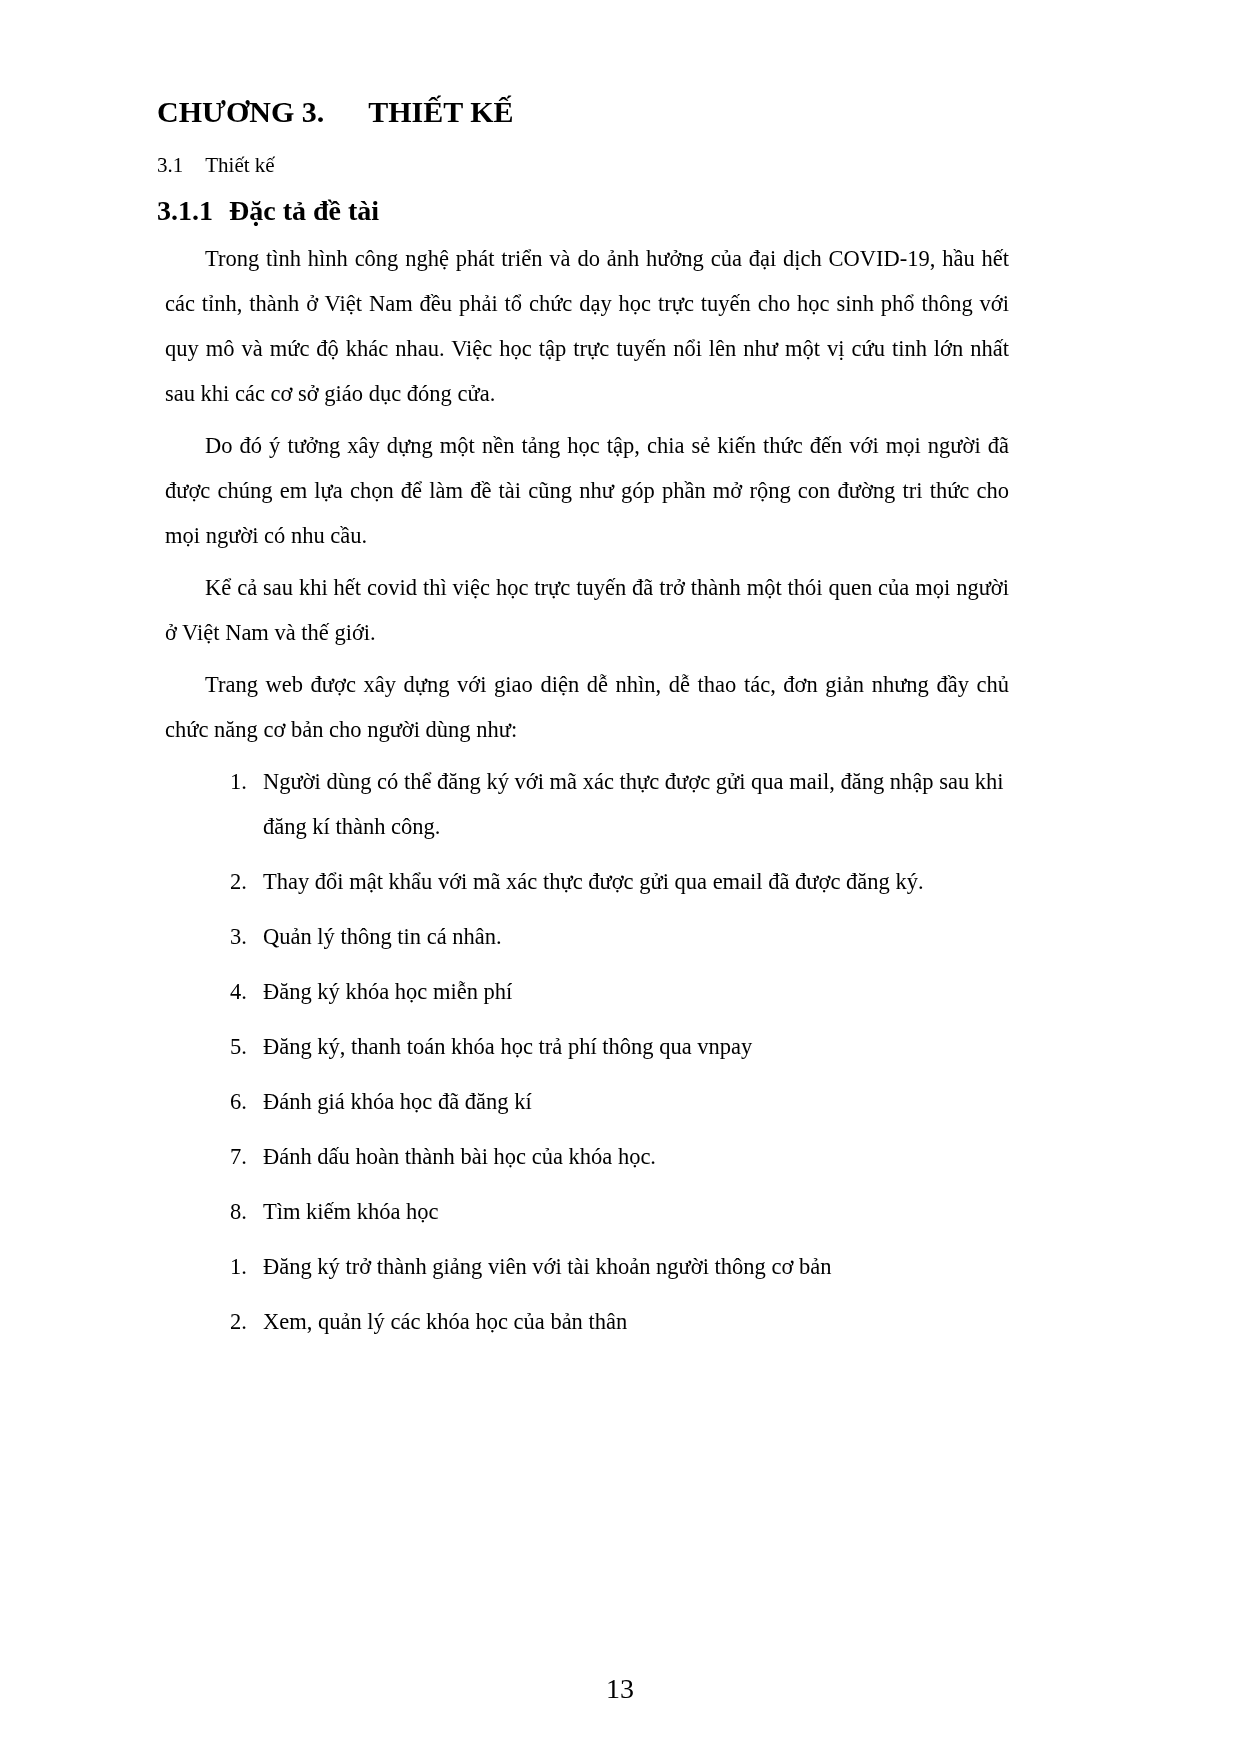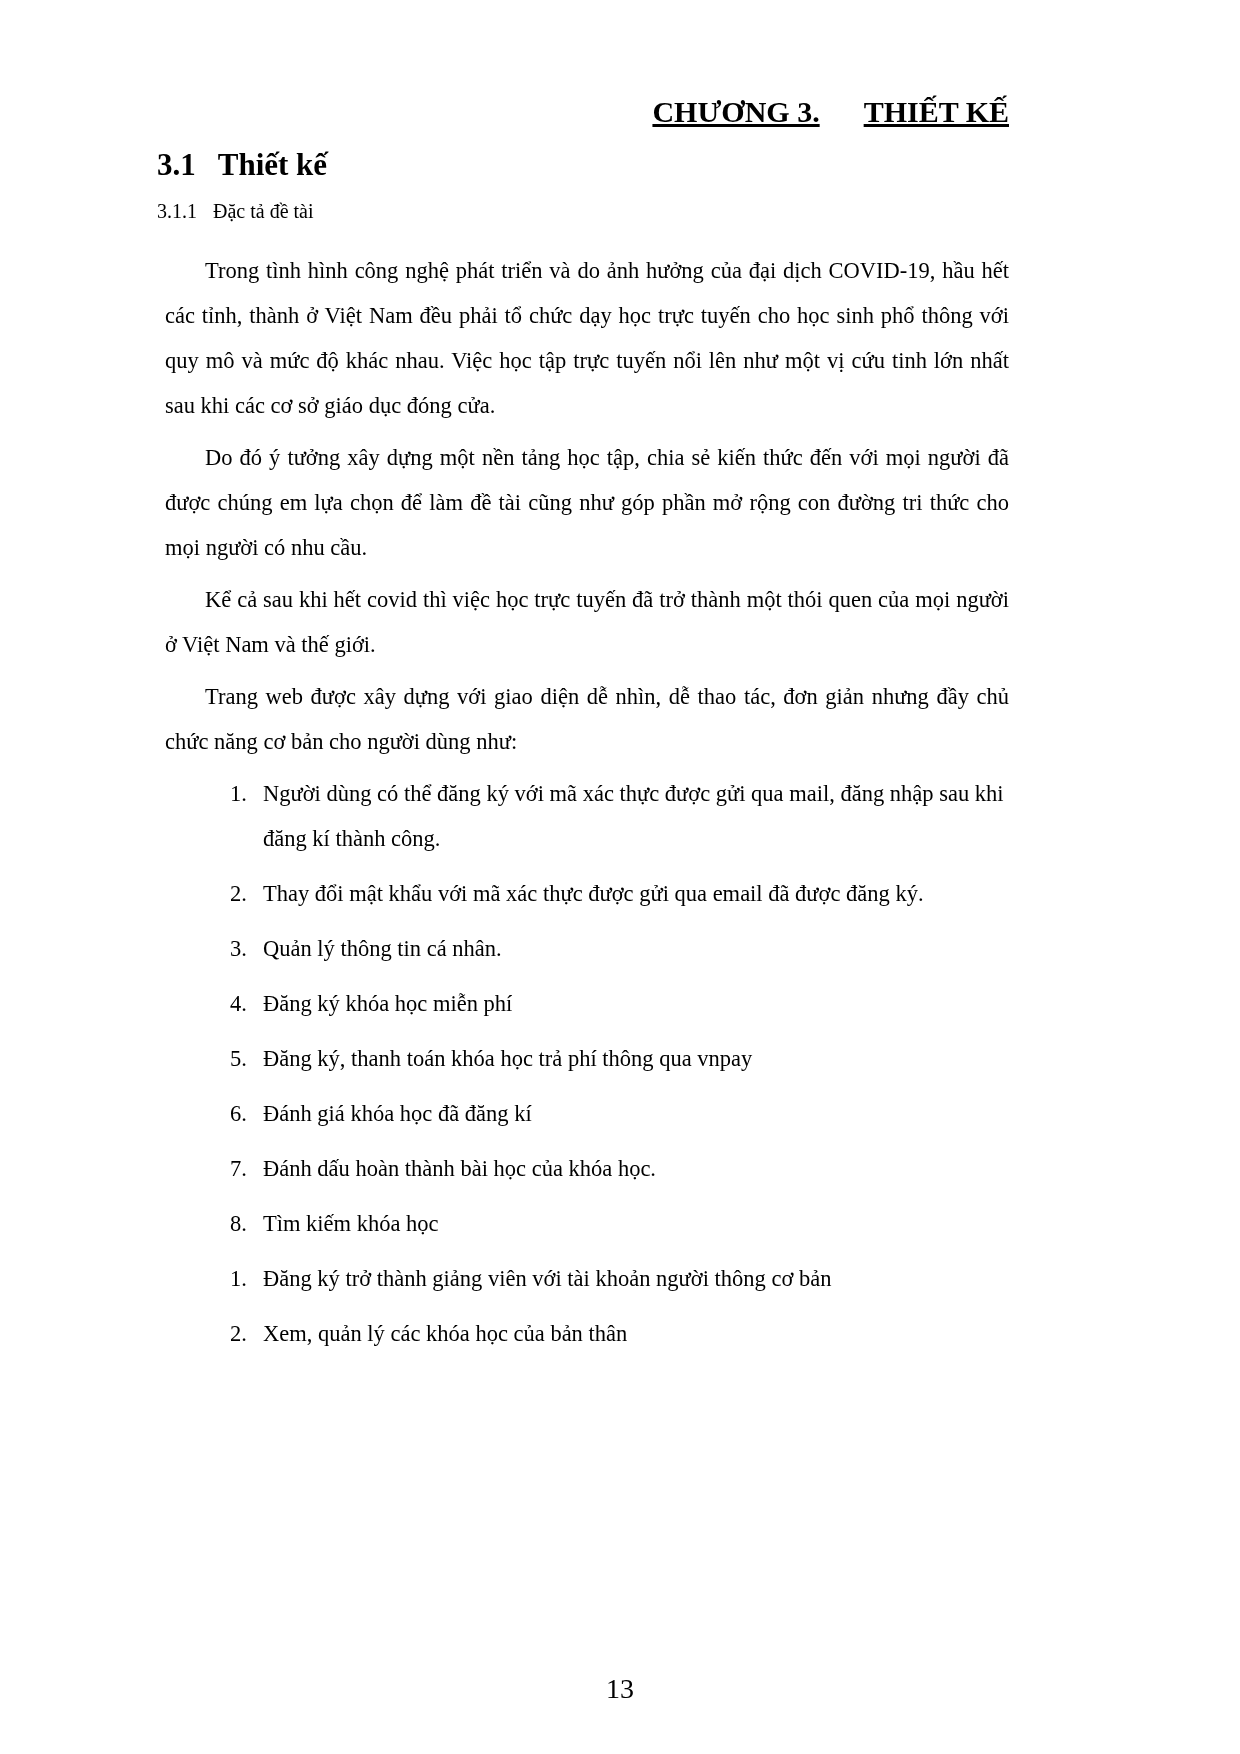--- a/index.html
+++ b/index.html
@@ -17,41 +17,40 @@
     overflow: hidden;
     box-sizing: border-box;
   }
   .content {
     position: absolute;
     left: 157px;
     top: 92px;
     width: 852px;
   }
   .chapter-title {
-    text-align: right;
+    text-align: left;
     font-size: 30px;
     font-weight: bold;
     margin: 0 0 16px 0;
     line-height: 40px;
-    text-decoration: underline;
   }
   .chapter-title .tab-gap {
     display: inline-block;
     width: 44px;
   }
   .h2 {
-    font-size: 31px;
-    font-weight: bold;
+    font-size: 21px;
+    font-weight: normal;
     margin: 0 0 12px 0;
     line-height: 34px;
   }
   .h3 {
-    font-size: 20px;
-    font-weight: normal;
-    margin: 0 0 20px 0;
+    font-size: 28px;
+    font-weight: bold;
+    margin: 0 0 8px 0;
     line-height: 34px;
   }
   .h2 .num-gap { display: inline-block; width: 22px; }
   .h3 .num-gap { display: inline-block; width: 16px; }
   .body-par {
     font-size: 22.5px;
     line-height: 45px;
     text-align: justify;
     text-indent: 40px;
     margin: 0 0 7px 8px;

